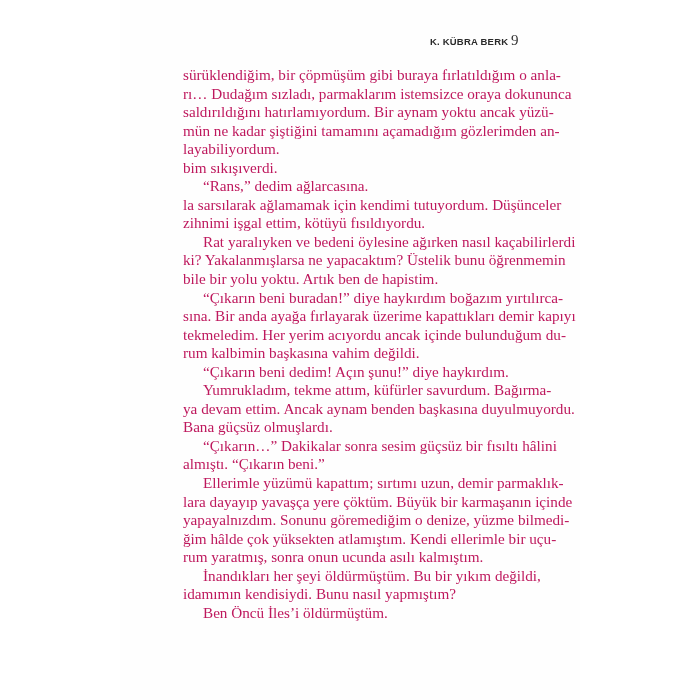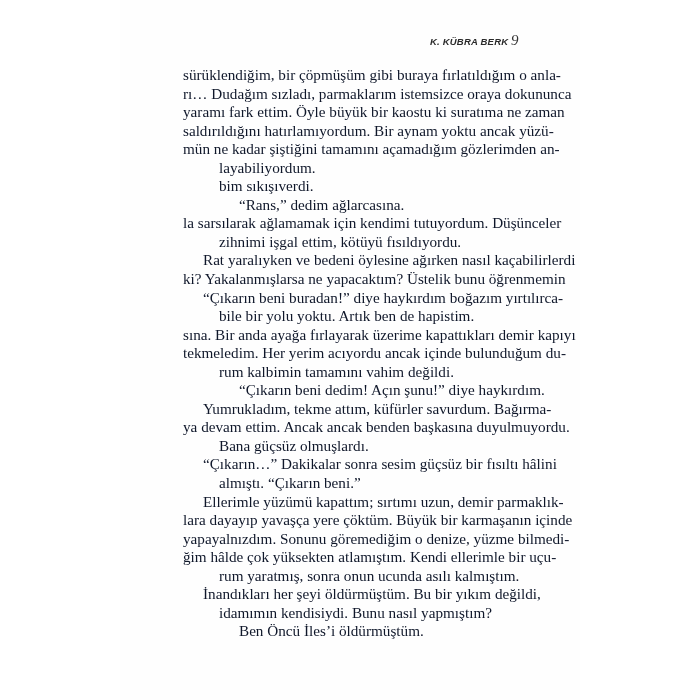--- a/index.html
+++ b/index.html
@@ -17,21 +17,20 @@
       width: 460px;
       height: 700px;
       background: #fefefe;
     }
     .running-head {
       position: absolute;
       top: 33px;
       left: 0;
       width: 700px;
       height: 20px;
-      font-style: italic;
     }
     .author {
       position: absolute;
       left: 430px;
       top: 3px;
       font-family: "Liberation Sans", sans-serif;
       font-size: 9.5px;
       font-weight: bold;
       letter-spacing: 0.2px;
       color: #2a2a2a;
@@ -46,69 +45,67 @@
       color: #333;
     }
     .body-text {
       position: absolute;
       left: 183px;
       top: 66px;
       width: 336px;
       font-family: "Liberation Serif", serif;
       font-size: 15.2px;
       line-height: 18.55px;
-      color: #0f172a;
+      color: #be185d;
     }
     .line {
       display: block;
       white-space: nowrap;
       text-align: justify;
       text-align-last: justify;
       height: 18.55px;
       overflow: visible;
     }
     .line.last {
       text-align-last: left;
-      margin-left: 36px;
     }
     .line.indent {
       padding-left: 20px;
     }
   </style>
 </head>
 <body>
 
 <div class="page"></div>
 
 <div class="running-head">
   <span class="author">K. KÜBRA BERK</span>
   <span class="page-number">9</span>
 </div>
 
 <div class="body-text" id="body-text">
     <span class="line">sürüklendiğim, bir çöpmüşüm gibi buraya fırlatıldığım o anla-</span>
     <span class="line">rı… Dudağım sızladı, parmaklarım istemsizce oraya dokununca</span>
-    <span class="line">yaramı fark ettim. Öyle büyük bir kaostu ki suratıma ne zaman</span>
     <span class="line">saldırıldığını hatırlamıyordum. Bir aynam yoktu ancak yüzü-</span>
     <span class="line">mün ne kadar şiştiğini tamamını açamadığım gözlerimden an-</span>
     <span class="line last">layabiliyordum.</span>
     <span class="line last">bim sıkışıverdi.</span>
     <span class="line indent last">“Rans,” dedim ağlarcasına.</span>
     <span class="line">la sarsılarak ağlamamak için kendimi tutuyordum. Düşünceler</span>
     <span class="line last">zihnimi işgal ettim, kötüyü fısıldıyordu.</span>
     <span class="line indent">Rat yaralıyken ve bedeni öylesine ağırken nasıl kaçabilirlerdi</span>
     <span class="line">ki? Yakalanmışlarsa ne yapacaktım? Üstelik bunu öğrenmemin</span>
+    <span class="line last">bile bir yolu yoktu. Artık ben de hapistim.</span>
     <span class="line indent">“Çıkarın beni buradan!” diye haykırdım boğazım yırtılırca-</span>
-    <span class="line last">bile bir yolu yoktu. Artık ben de hapistim.</span>
     <span class="line">sına. Bir anda ayağa fırlayarak üzerime kapattıkları demir kapıyı</span>
     <span class="line">tekmeledim. Her yerim acıyordu ancak içinde bulunduğum du-</span>
-    <span class="line last">rum kalbimin tamamını vahim değildi.</span>
+    <span class="line last">rum kalbimin başkasına vahim değildi.</span>
     <span class="line indent last">“Çıkarın beni dedim! Açın şunu!” diye haykırdım.</span>
     <span class="line indent">Yumrukladım, tekme attım, küfürler savurdum. Bağırma-</span>
-    <span class="line">ya devam ettim. Ancak ancak benden başkasına duyulmuyordu.</span>
+    <span class="line">ya devam ettim. Ancak aynam benden başkasına duyulmuyordu.</span>
     <span class="line last">Bana güçsüz olmuşlardı.</span>
     <span class="line indent">“Çıkarın…” Dakikalar sonra sesim güçsüz bir fısıltı hâlini</span>
     <span class="line last">almıştı. “Çıkarın beni.”</span>
     <span class="line indent">Ellerimle yüzümü kapattım; sırtımı uzun, demir parmaklık-</span>
     <span class="line">lara dayayıp yavaşça yere çöktüm. Büyük bir karmaşanın içinde</span>
     <span class="line">yapayalnızdım. Sonunu göremediğim o denize, yüzme bilmedi-</span>
     <span class="line">ğim hâlde çok yüksekten atlamıştım. Kendi ellerimle bir uçu-</span>
     <span class="line last">rum yaratmış, sonra onun ucunda asılı kalmıştım.</span>
     <span class="line indent">İnandıkları her şeyi öldürmüştüm. Bu bir yıkım değildi,</span>
     <span class="line last">idamımın kendisiydi. Bunu nasıl yapmıştım?</span>

